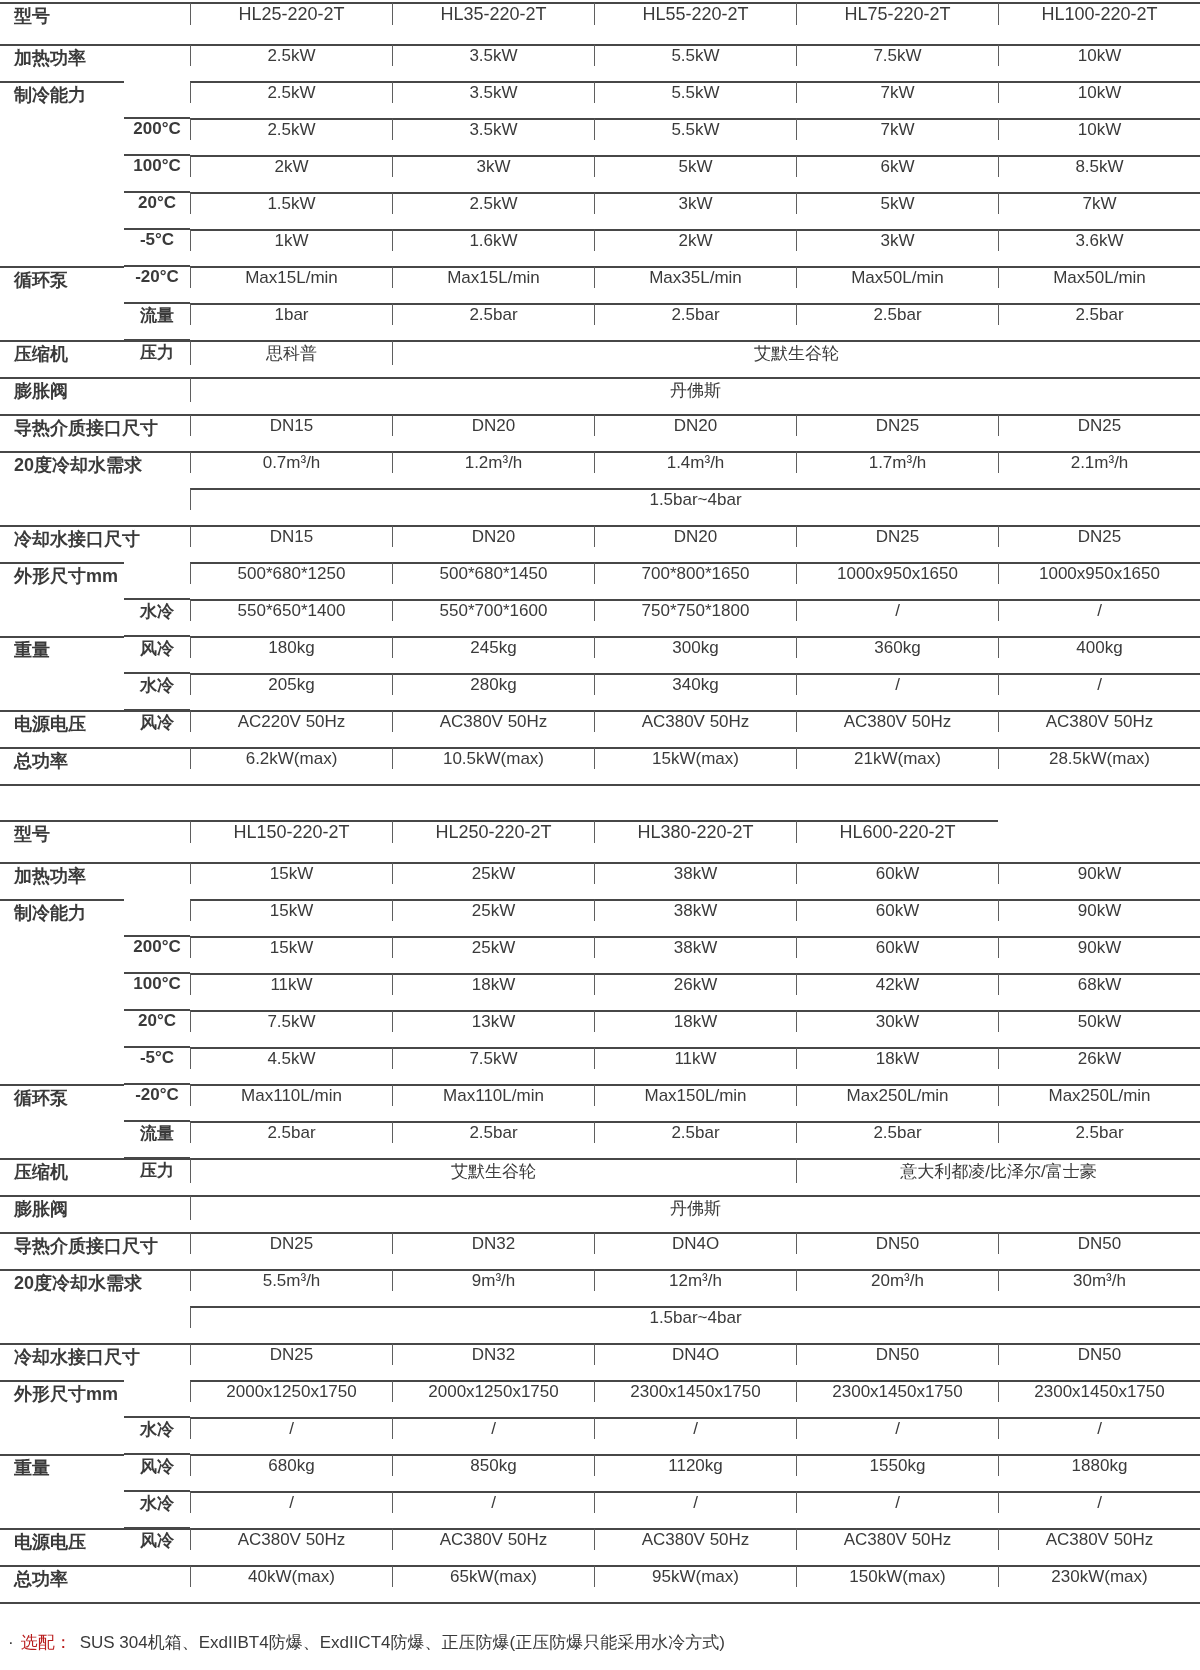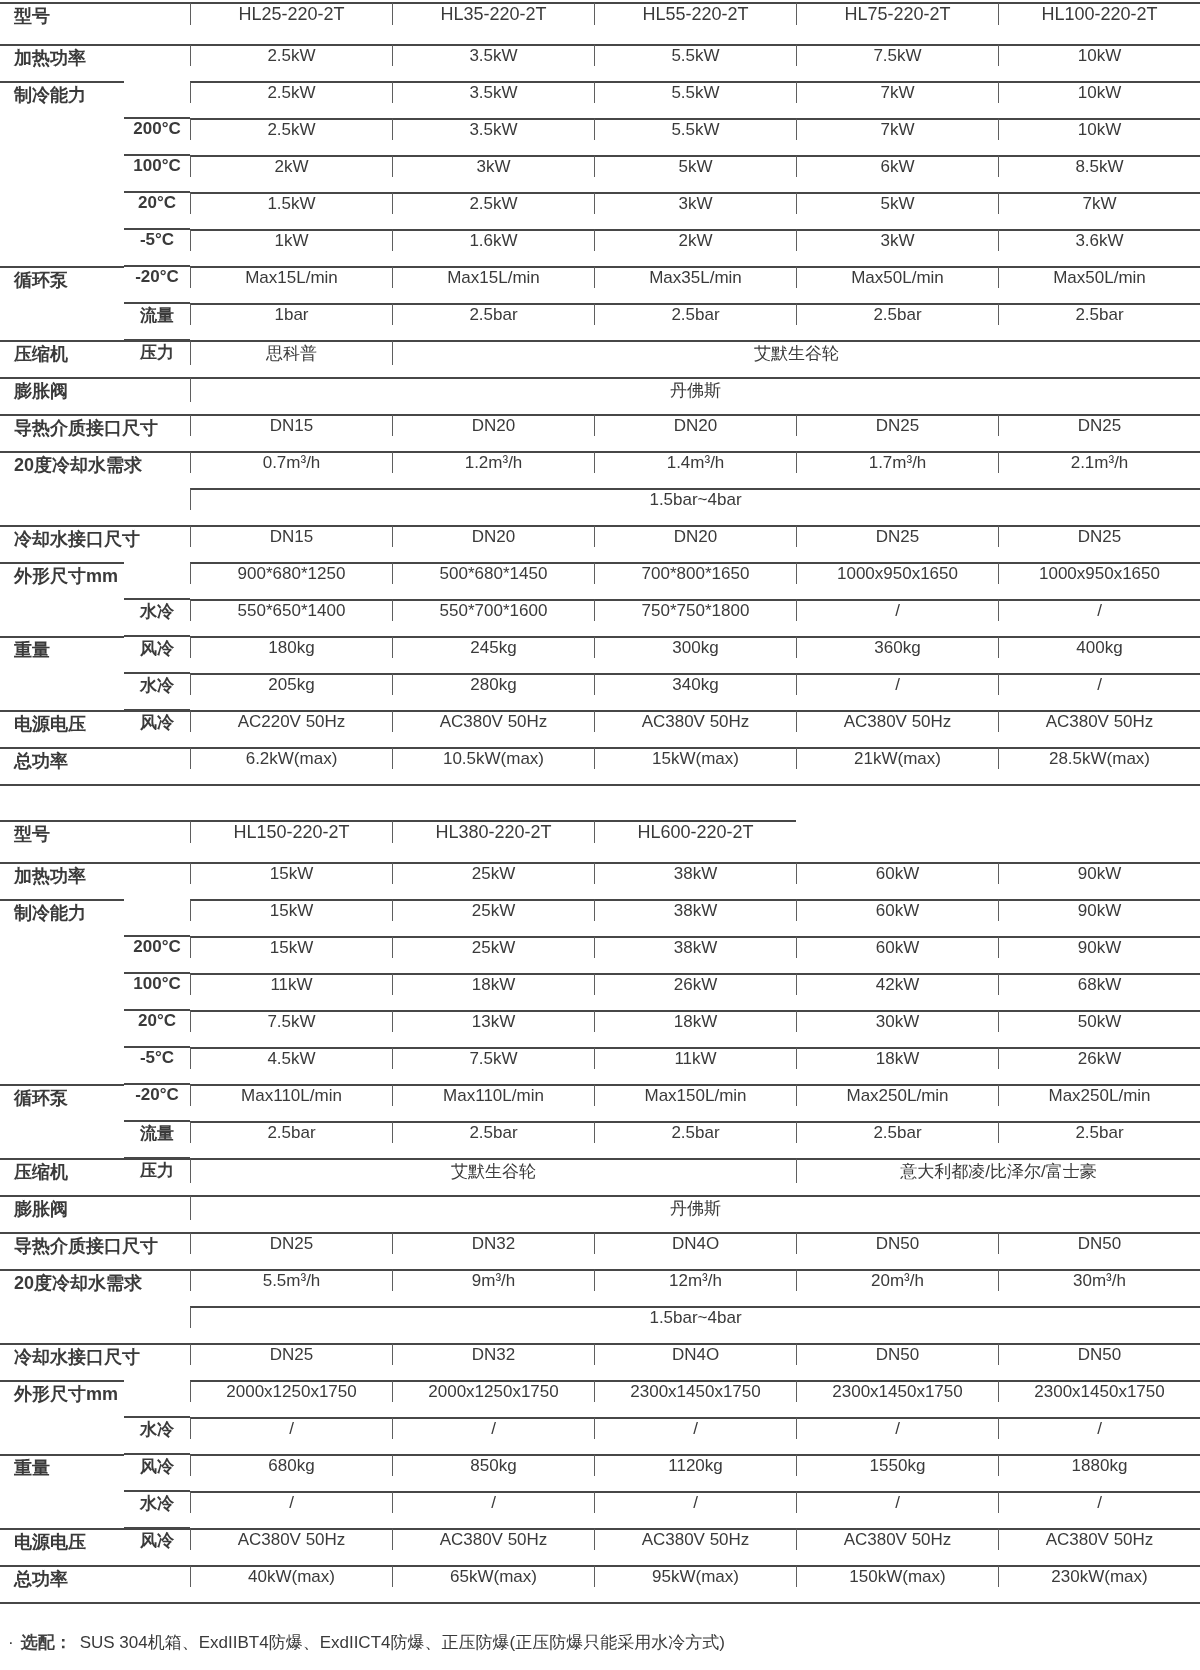--- a/index.html
+++ b/index.html
@@ -16,21 +16,21 @@
   .cell{display:flex;align-items:center;box-sizing:border-box;overflow:hidden;white-space:nowrap;}
   .lab{width:124px;padding-left:14px;font-weight:700;font-size:18px;justify-content:flex-start;}
   .lab.wide{width:190px;}
   .sub{width:66px;font-weight:700;font-size:17px;justify-content:center;margin-top:36px;}
   .dc{width:202px;justify-content:center;font-size:17px;}
   .row.head .dc{font-weight:400;font-size:18px;}
   .bt{border-top:2px solid #474747;}
   .bl{border-left:1px solid #5f5f5f;}
   .footnote{margin:27px 0 0 8px;font-size:17px;display:flex;align-items:center;}
   .footnote .bullet{color:#3a3a3a;margin-right:7px;}
-  .footnote .teal{color:#404040;font-weight:700;margin-right:8px;}
+  .footnote .teal{color:#b91c1c;font-weight:400;margin-right:8px;}
 </style>
 </head>
 <body>
 
 <div class="sheet">
   <div class="spec-table">
       <div class="row head">
         <div class="cell lab wide bt">型号</div>
         <div class="cell dc bl bt">HL25-220-2T</div>
         <div class="cell dc bl bt">HL35-220-2T</div>
@@ -142,21 +142,21 @@
         <div class="cell lab wide bt">冷却水接口尺寸</div>
         <div class="cell dc bl bt">DN15</div>
         <div class="cell dc bl bt">DN20</div>
         <div class="cell dc bl bt">DN20</div>
         <div class="cell dc bl bt">DN25</div>
         <div class="cell dc bl bt">DN25</div>
       </div>
       <div class="row">
         <div class="cell lab bt">外形尺寸mm</div>
         <div class="cell sub bt">水冷</div>
-        <div class="cell dc bl bt">900*680*1250</div>
+        <div class="cell dc bl bt">500*680*1250</div>
         <div class="cell dc bl bt">500*680*1450</div>
         <div class="cell dc bl bt">700*800*1650</div>
         <div class="cell dc bl bt">1000x950x1650</div>
         <div class="cell dc bl bt">1000x950x1650</div>
       </div>
       <div class="row">
         <div class="cell lab"></div>
         <div class="cell sub bt">风冷</div>
         <div class="cell dc bl bt">550*650*1400</div>
         <div class="cell dc bl bt">550*700*1600</div>
@@ -196,20 +196,21 @@
         <div class="cell dc bl bt">10.5kW(max)</div>
         <div class="cell dc bl bt">15kW(max)</div>
         <div class="cell dc bl bt">21kW(max)</div>
         <div class="cell dc bl bt">28.5kW(max)</div>
       </div>
     </div>
   <div class="spec-table">
       <div class="row head">
         <div class="cell lab wide bt">型号</div>
         <div class="cell dc bl bt">HL150-220-2T</div>
+        <div class="cell dc bl bt">HL250-220-2T</div>
         <div class="cell dc bl bt">HL380-220-2T</div>
         <div class="cell dc bl bt">HL600-220-2T</div>
       </div>
       <div class="row">
         <div class="cell lab wide bt">加热功率</div>
         <div class="cell dc bl bt">15kW</div>
         <div class="cell dc bl bt">25kW</div>
         <div class="cell dc bl bt">38kW</div>
         <div class="cell dc bl bt">60kW</div>
         <div class="cell dc bl bt">90kW</div>

